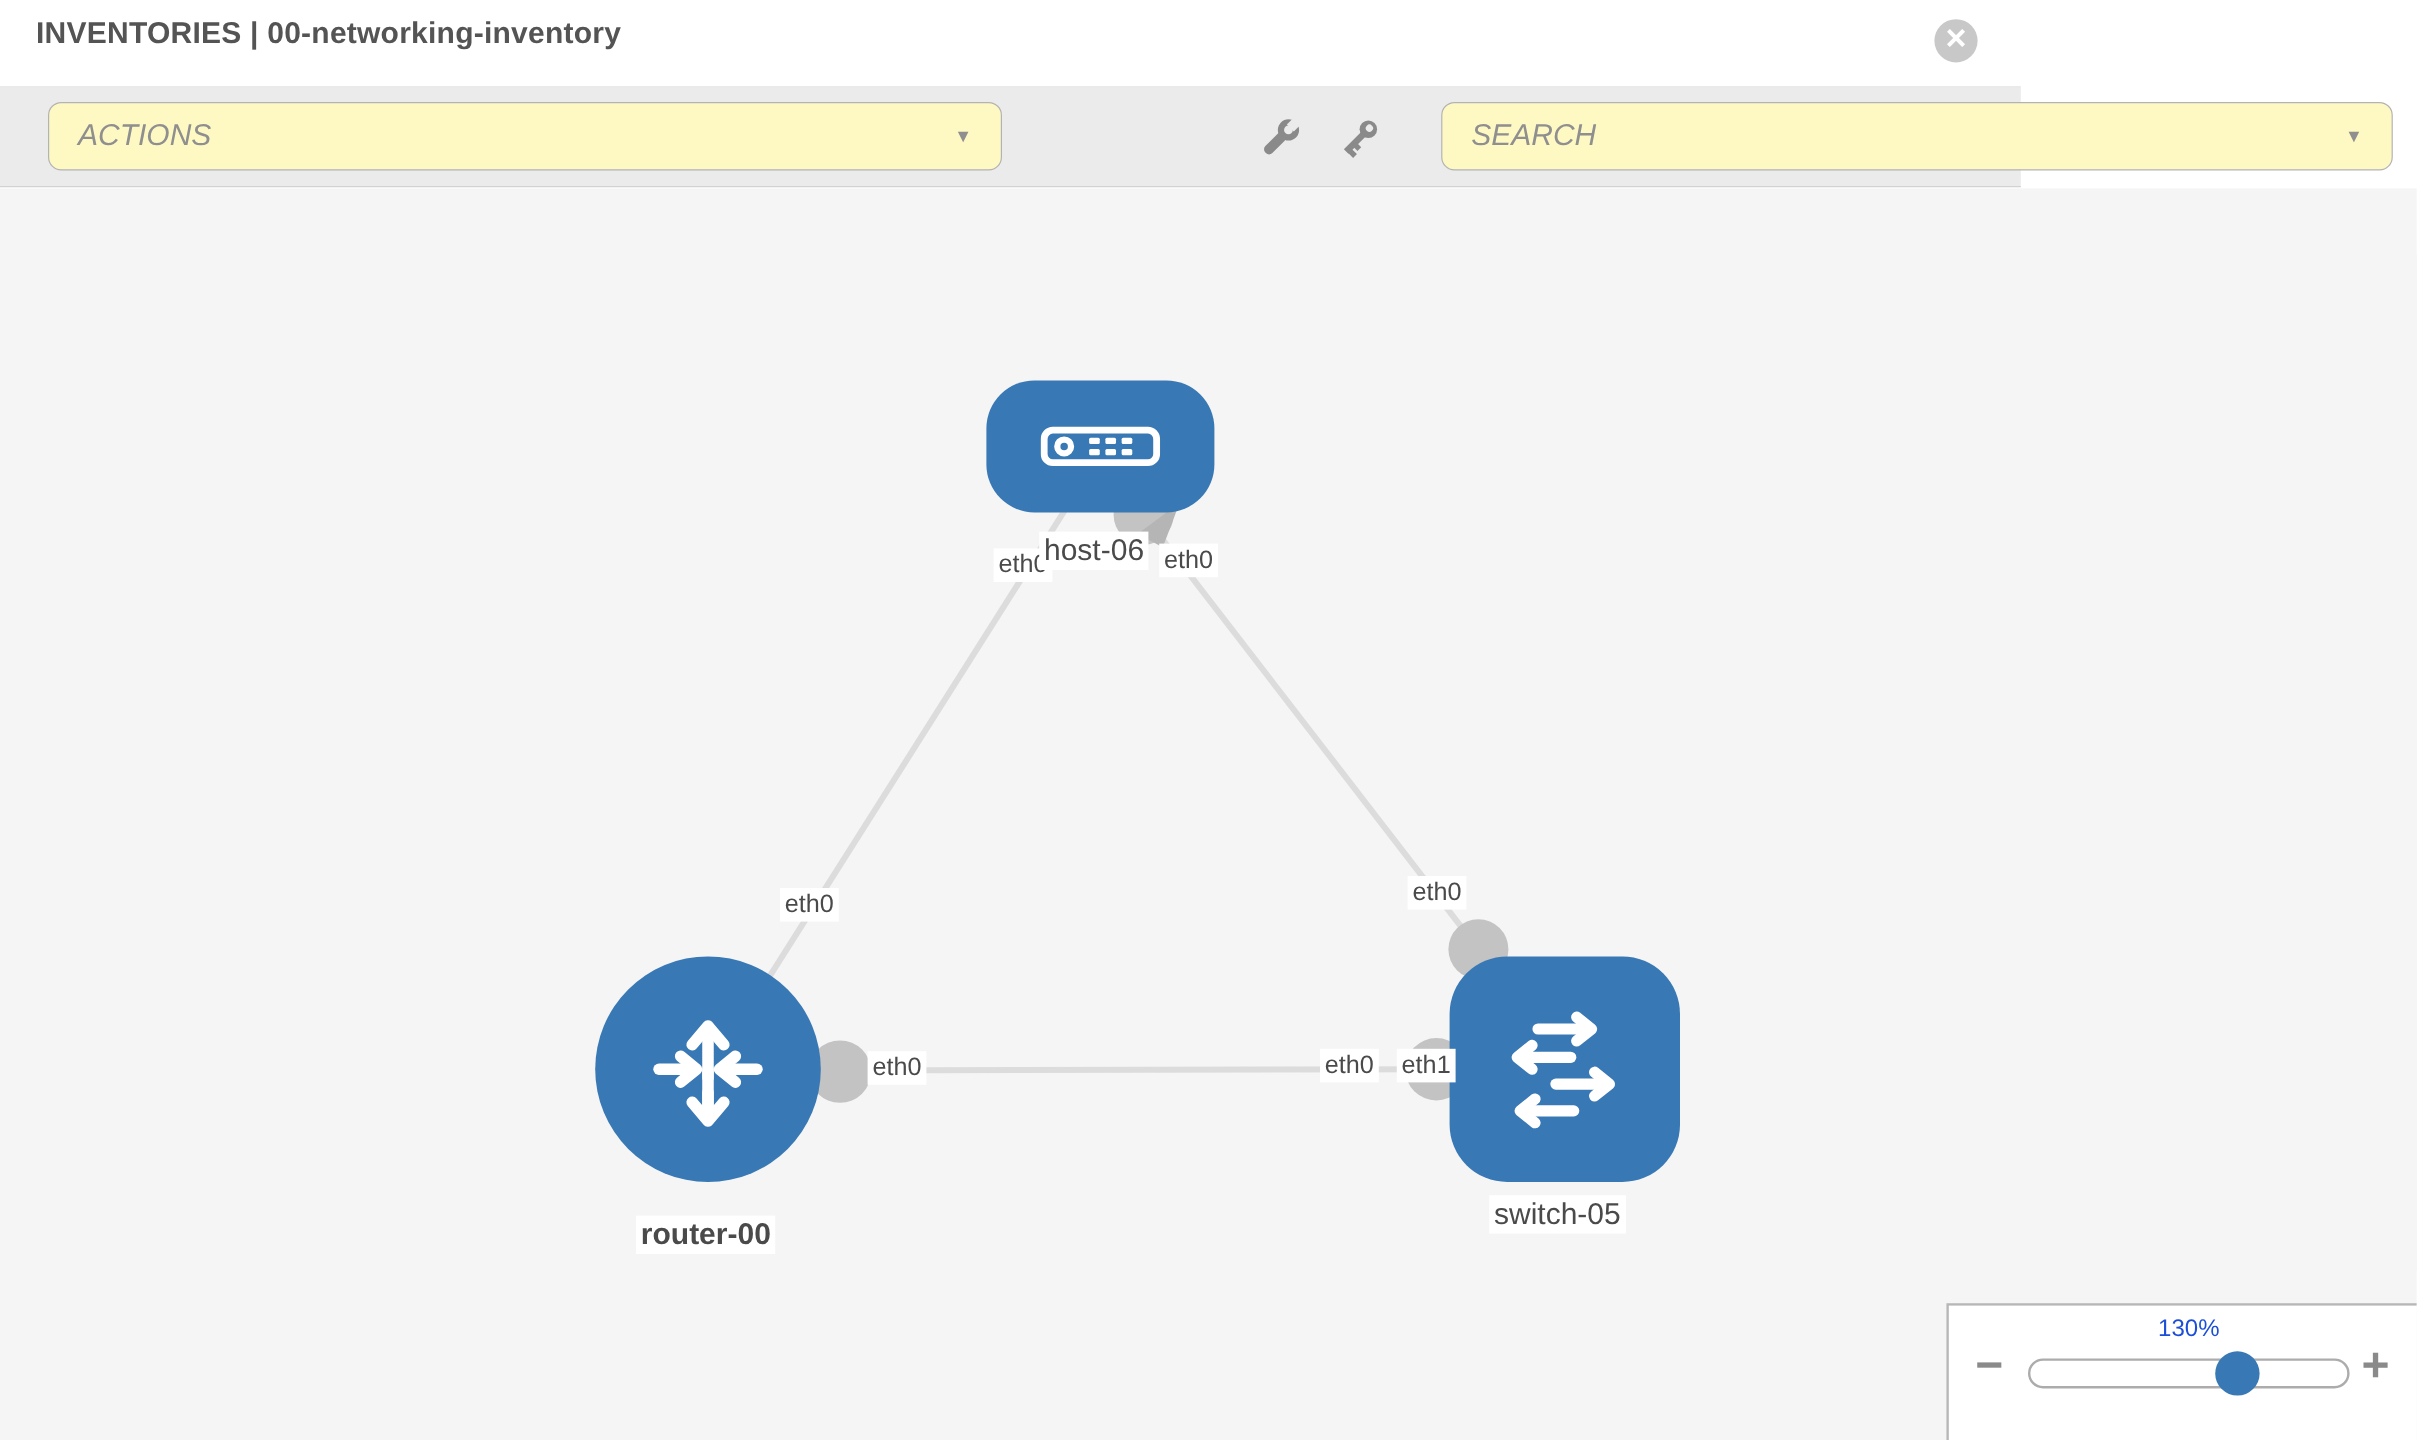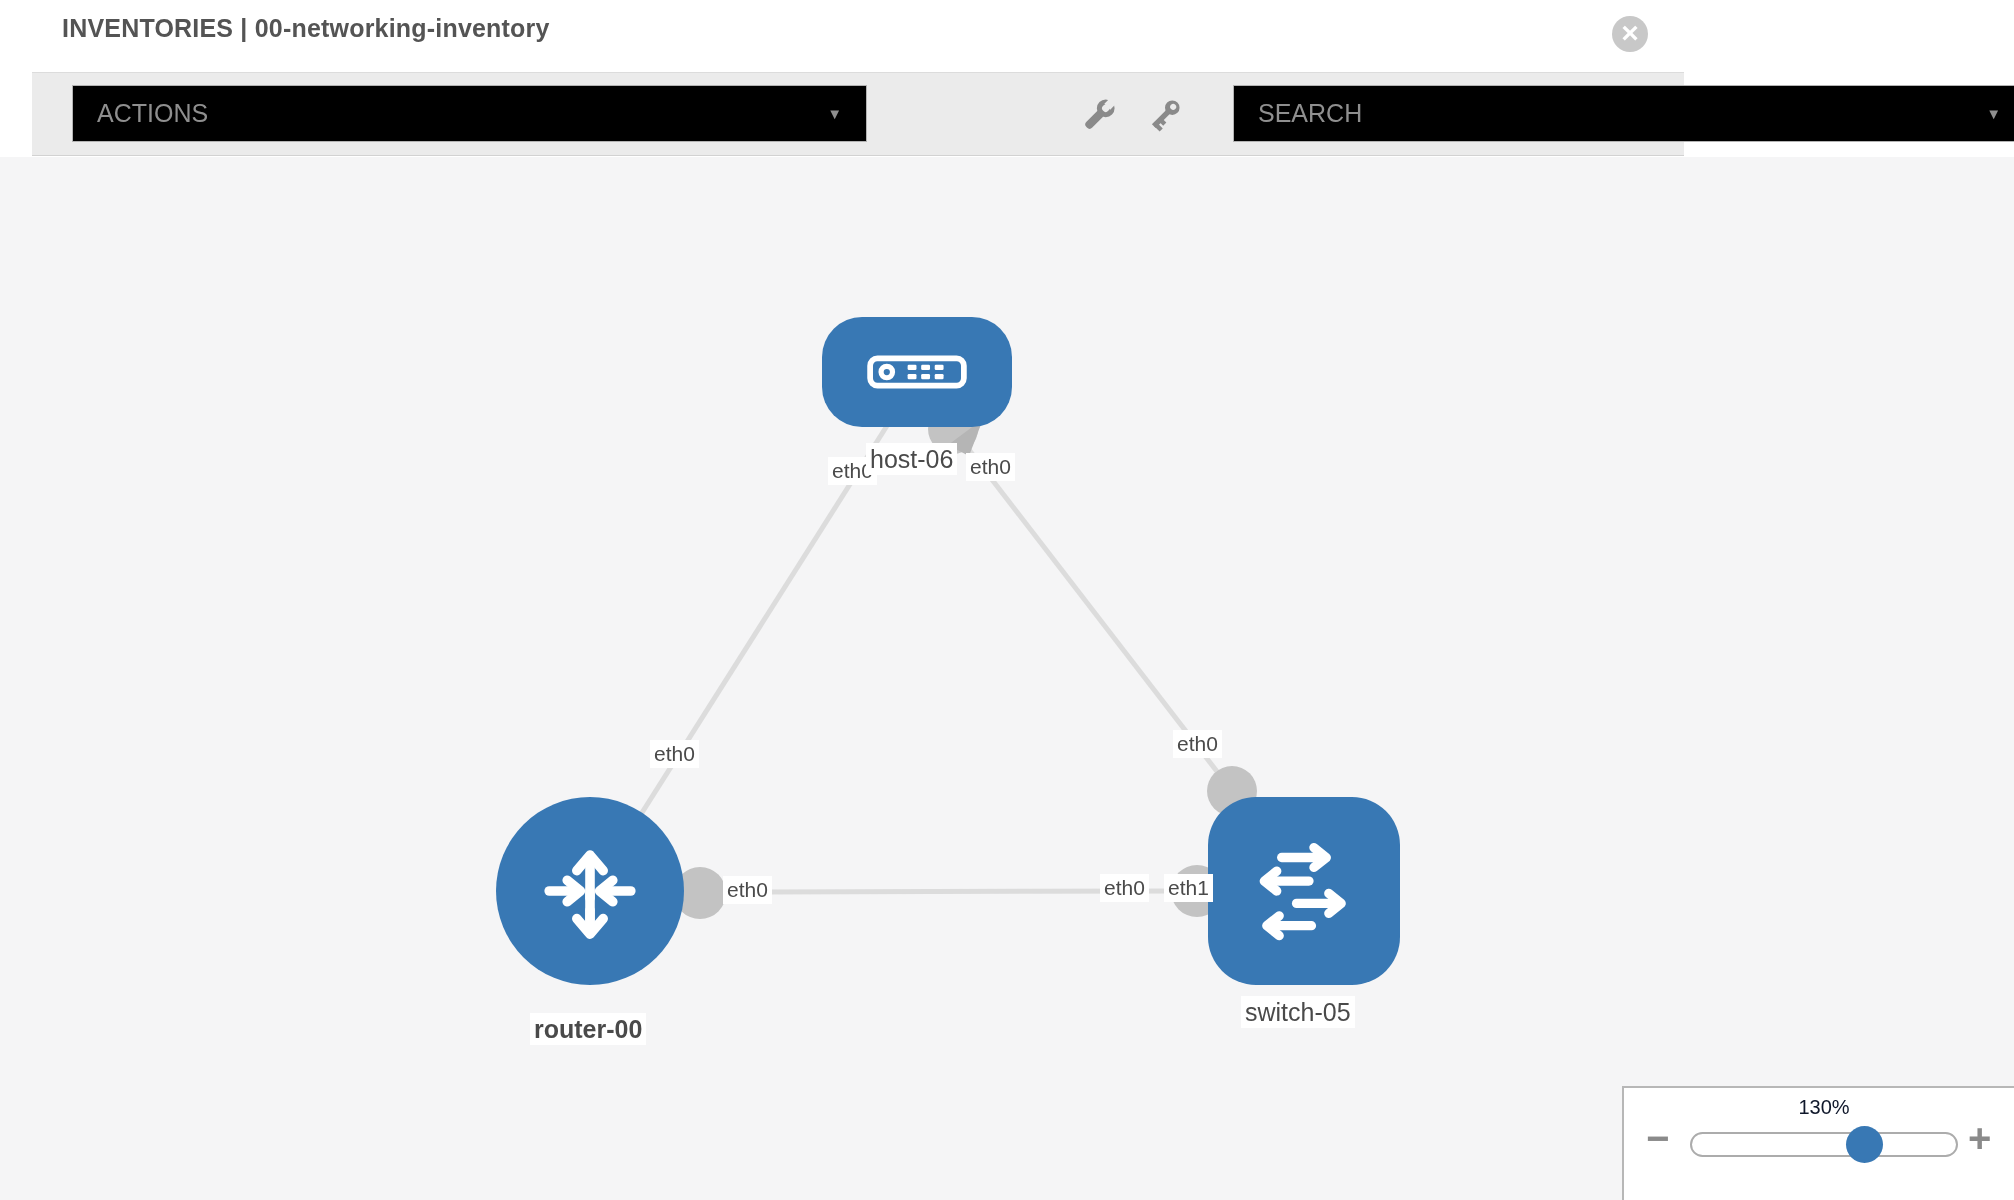--- a/index.html
+++ b/index.html
@@ -1,31 +1,31 @@
 <!DOCTYPE html>
 <html><head>
 <meta charset="utf-8">
 <style>
   * { margin:0; padding:0; box-sizing:border-box; }
   html,body { width:2014px; height:1200px; overflow:hidden;
     font-family:"Liberation Sans","DejaVu Sans",sans-serif; background:#fff; }
-  .app { position:relative; width:1684px; height:1200px;padding-left:32px; }
+  .app { position:relative; width:1684px; height:1200px; }
 
   
   .header { position:relative; height:73px; background:#ffffff; border-bottom:1px solid #dcdcdc; }
   .page-title { position:absolute; left:30px; top:14px; font-size:25px; font-weight:bold; color:#545454; letter-spacing:0.2px; }
   .close-btn { position:absolute; right:36px; top:16px; width:36px; height:36px; border-radius:50%;
     background:#c8c8c8; color:#ffffff; display:flex; align-items:center; justify-content:center; cursor:pointer; }
   .close-btn span { font-size:30px; font-weight:bold; line-height:1; margin-top:-3px; }
 
   
   .toolbar { position:relative; height:83px; background:#ebebeb; border-bottom:1px solid #d2d2d2; }
-  .select-box { position:absolute; top:12px; height:57px; background:#000000; border:1px solid #b3b3b3;
-    border-radius:0; display:flex; align-items:center; justify-content:space-between;
-    padding:0 24px; font-size:25px; color:#8f8f8f; cursor:pointer; }
+  .select-box { position:absolute; top:12px; height:57px; background:#fef9c3; border:1px solid #b3b3b3;
+    border-radius:11px; display:flex; align-items:center; justify-content:space-between;
+    padding:0 24px; font-size:25px; color:#8f8f8f; cursor:pointer;font-style:italic; }
   .select-actions { left:40px;  width:795px; }
   .select-search  { left:1185px; width:793px;margin-left:16px; }
   .caret { font-size:15px; color:#8f8f8f; }
   .tool-icon { position:absolute; top:23px; width:38px; height:38px; cursor:pointer; }
   .tool-icon.wrench { left:1048px; }
   .tool-icon.key    { left:1114px; }
 
   
   .canvas { position:absolute; top:157px; left:0; width:2014px; height:1043px; background:#f5f5f6; overflow:hidden; }
   .links-svg { position:absolute; left:0; top:0; }
@@ -47,21 +47,21 @@
   .lab-mid-left    { left:650px;  top:583px; z-index:5; }
   .lab-mid-right   { left:1173px; top:573px; z-index:5; }
   .lab-router-if   { left:723px;  top:719px; z-index:5; }
   .lab-sw-back     { left:1100px; top:717px; z-index:4; }
   .lab-sw-front    { left:1116px; top:717px; z-index:5;margin-left:48px; }
 
   
   .zoom-panel { position:absolute; left:1622px; top:929px; width:400px; height:120px;
     background:#ffffff; border:2px solid #b7b7b7; z-index:10; }
   .zoom-value { position:absolute; left:66px; top:8px; width:268px; text-align:center;
-    font-size:20px; color:#0f172a; }
+    font-size:20px; color:#1d4ed8; }
   .zoom-minus, .zoom-plus { position:absolute; top:30px; font-size:40px; font-weight:bold;
     color:#8a8a8a; line-height:1; cursor:pointer; }
   .zoom-minus { left:22px; }
   .zoom-plus  { left:344px; }
   .zoom-track { position:absolute; left:66px; top:44px; width:268px; height:25px;
     background:#ffffff; border:2px solid #acacac; border-radius:13px; cursor:pointer; }
   .zoom-handle { position:absolute; left:222px; top:38px; width:37px; height:37px;
     border-radius:50%; background:#3878b4; cursor:grab; }
 </style>
 </head>

